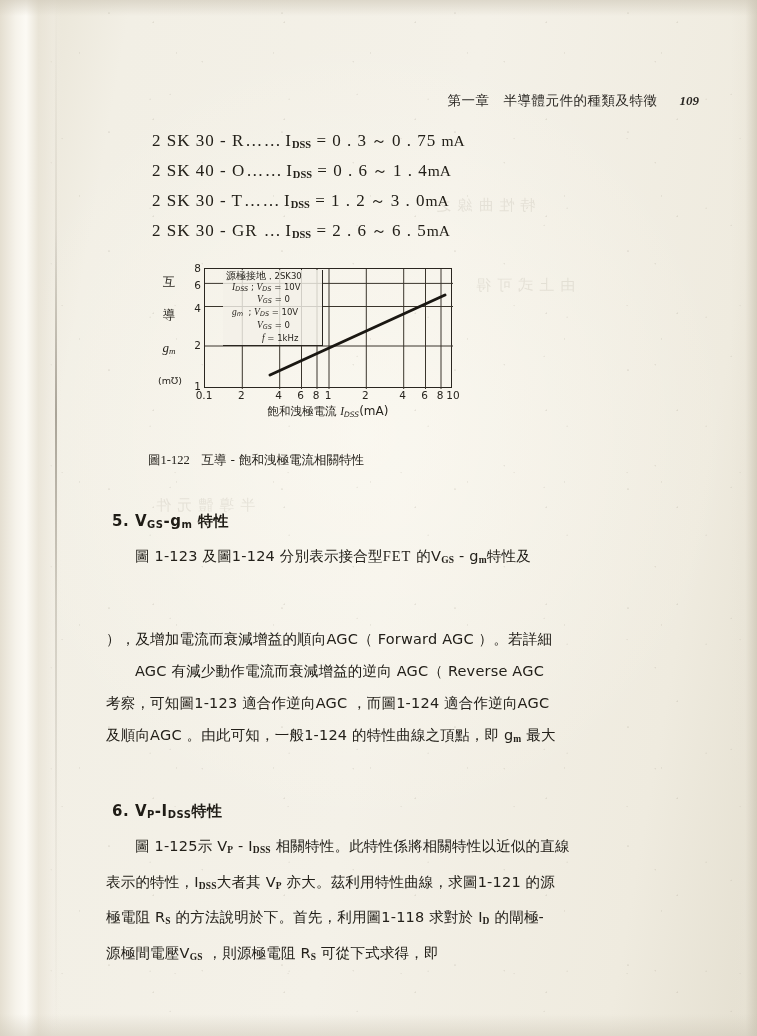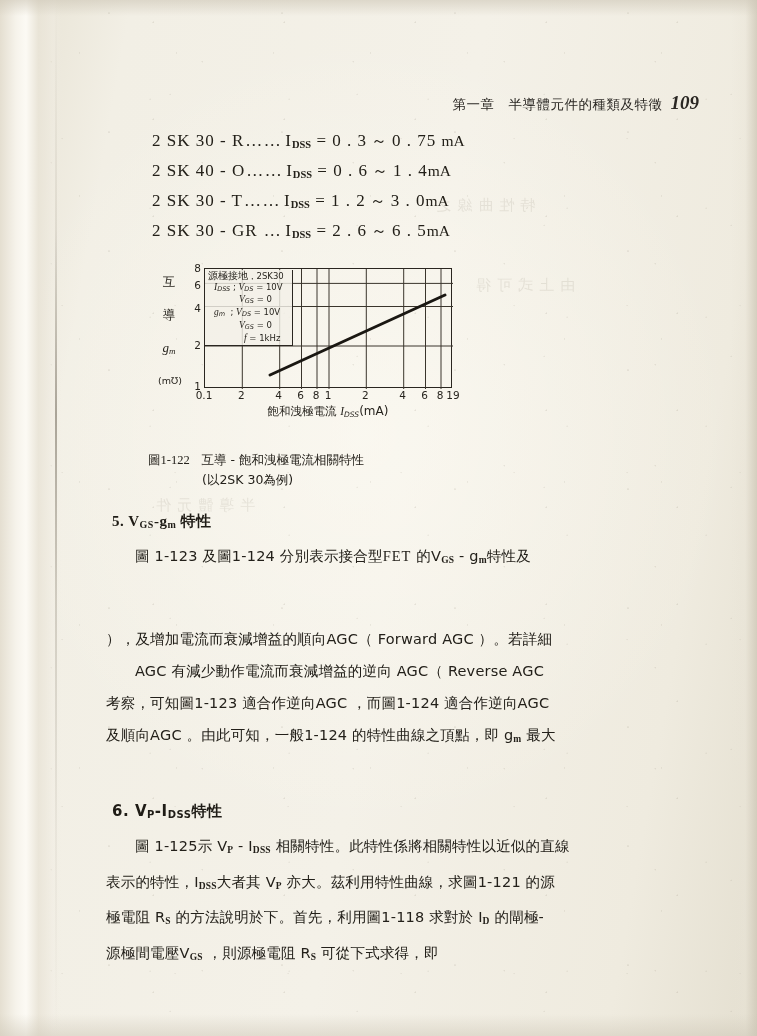--- a/index.html
+++ b/index.html
@@ -110,22 +110,22 @@
     font-family: "DejaVu Sans", sans-serif;
     font-size: 13.5px;
     color: #2a2723;
     letter-spacing: 0.5px;
   }
   .running-head .chap { margin-right: 14px; }
   .running-head .pageno {
     font-family: "Liberation Serif", serif;
     font-weight: bold;
     font-style: italic;
-    font-size: 19px;
-    margin-left: 8px;
+    font-size: 13px;
+    margin-left: 22px;
     letter-spacing: 0;
   }
 
   
   .eq-block {
     position: absolute;
     left: 152px; top: 126px;
     font-family: "Liberation Serif", "DejaVu Serif", serif;
     font-size: 17px;
     color: #232019;
@@ -182,25 +182,25 @@
     position: absolute;
     left: 16px; top: 0;
     width: 248px; height: 120px;
     border: 1.4px solid #2a2620;
     background: transparent;
     box-sizing: border-box;
   }
   .plot-svg { position: absolute; left: 0; top: 0; }
   .legend-box {
     position: absolute;
-    left: 0; top: 1px;
+    left: 18px; top: 1px;
     background: rgba(243,240,232,0.82);
     border-right: 1.2px solid #2a2620;
     border-bottom: 1.2px solid #2a2620;
-    padding: 1px 8px 2px 3px;
+    padding: 1px 20px 2px 3px;
     font-family: "DejaVu Sans", sans-serif;
     font-size: 8.5px;
     line-height: 10.5px;
     color: #221f19;
     white-space: nowrap;
   }
   .legend-box .cjk { font-size: 10px; letter-spacing: 0; }
   .legend-box i { font-family: "Liberation Serif", serif; font-style: italic; font-size: 9.5px; }
   .legend-box .sb { font-size: 6.5px; font-style: italic; vertical-align: -0.2em; }
   .legend-row { display: block; }
@@ -380,36 +380,35 @@
           <span style="left:0px;">0.1</span>
           <span style="left:37.3px;">2</span>
           <span style="left:74.7px;">4</span>
           <span style="left:96.5px;">6</span>
           <span style="left:112px;">8</span>
           <span style="left:124px;">1</span>
           <span style="left:161.3px;">2</span>
           <span style="left:198.7px;">4</span>
           <span style="left:220.5px;">6</span>
           <span style="left:236px;">8</span>
-          <span style="left:249px;">19</span>
+          <span style="left:249px;">10</span>
         </div>
 
         <div class="xaxis-label"><span>飽和洩極電流</span>
           <i>I</i><span class="sb">DSS</span><span class="unit">(mA)</span>
         </div>
       </div>
     </div>
 
     <div class="fig-caption">
       <div><span class="num">圖1-122</span>
         &nbsp;&nbsp;<span>互導 - 飽和洩極電流相關特性</span></div>
-      <div class="l2">(以2SK 30為例)</div>
-    </div>
-
-    <div class="sec-head" style="left:112px; top:512px;font-family:Liberation Serif, serif;"><span>5.</span>
+    </div>
+
+    <div class="sec-head" style="left:112px; top:512px;"><span>5.</span>
       <span>V</span><span class="sb">GS</span><span>-</span><span>g</span><span class="sb">m</span>
       <span>特性</span>
     </div>
 
     <div class="para" style="left:106px; top:540px;">
       <div><span class="ind"></span><span>圖 1-123 及圖1-124 分別表示接合型</span><span class="lat">FET</span>&nbsp;<span>的V</span><span class="sb">GS</span>&nbsp;<span>- g</span><span class="sb">m</span><span>特性及</span></div>
     </div>
 
     <div class="para" style="left:106px; top:623px;">
       <div>），及增加電流而衰減增益的順向AGC（ Forward  AGC ）。若詳細</div>

